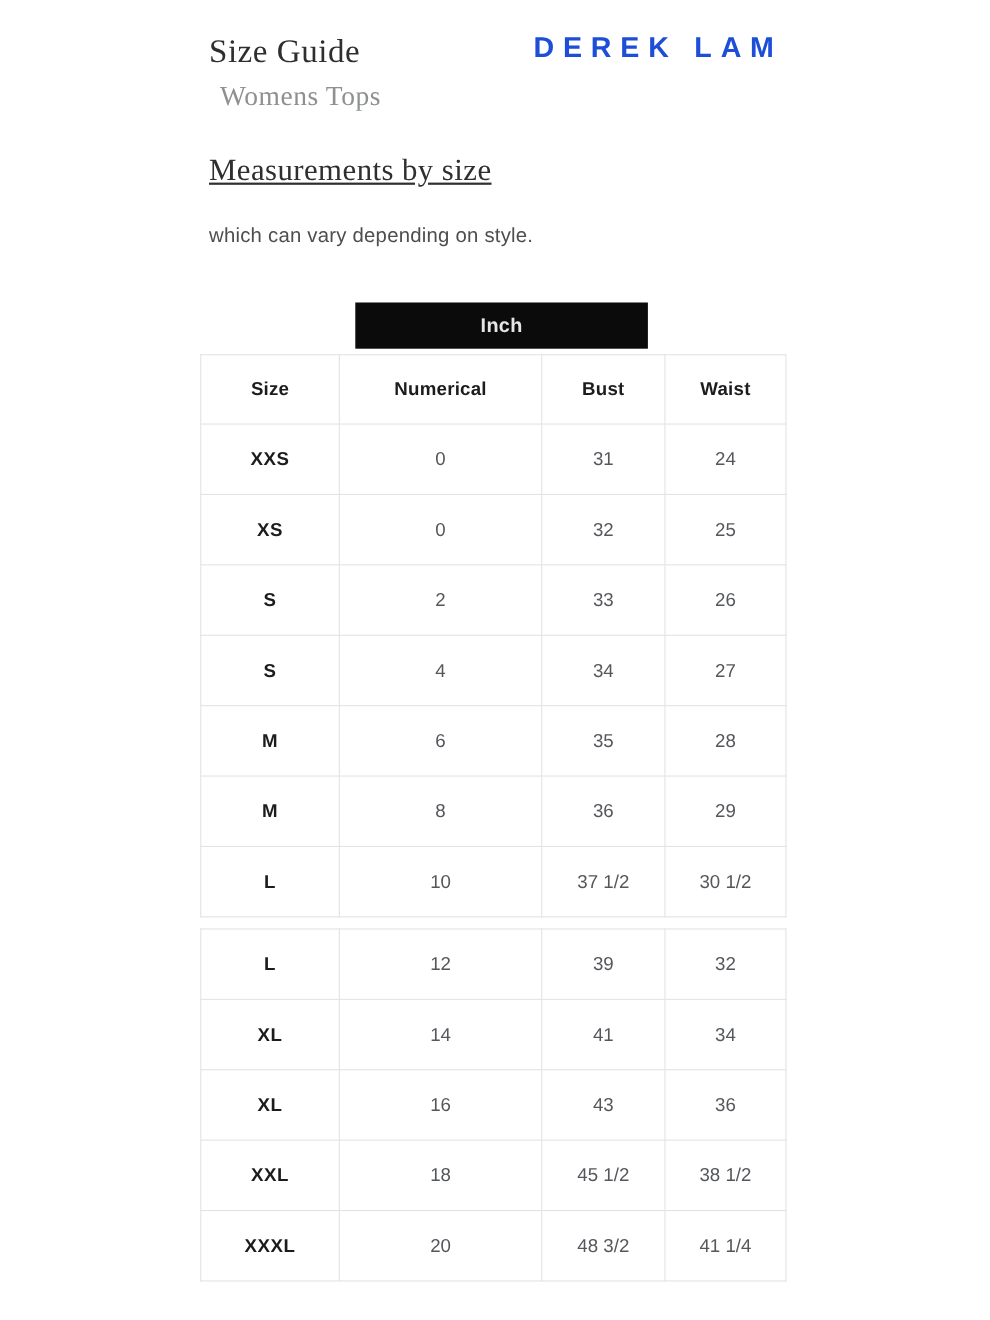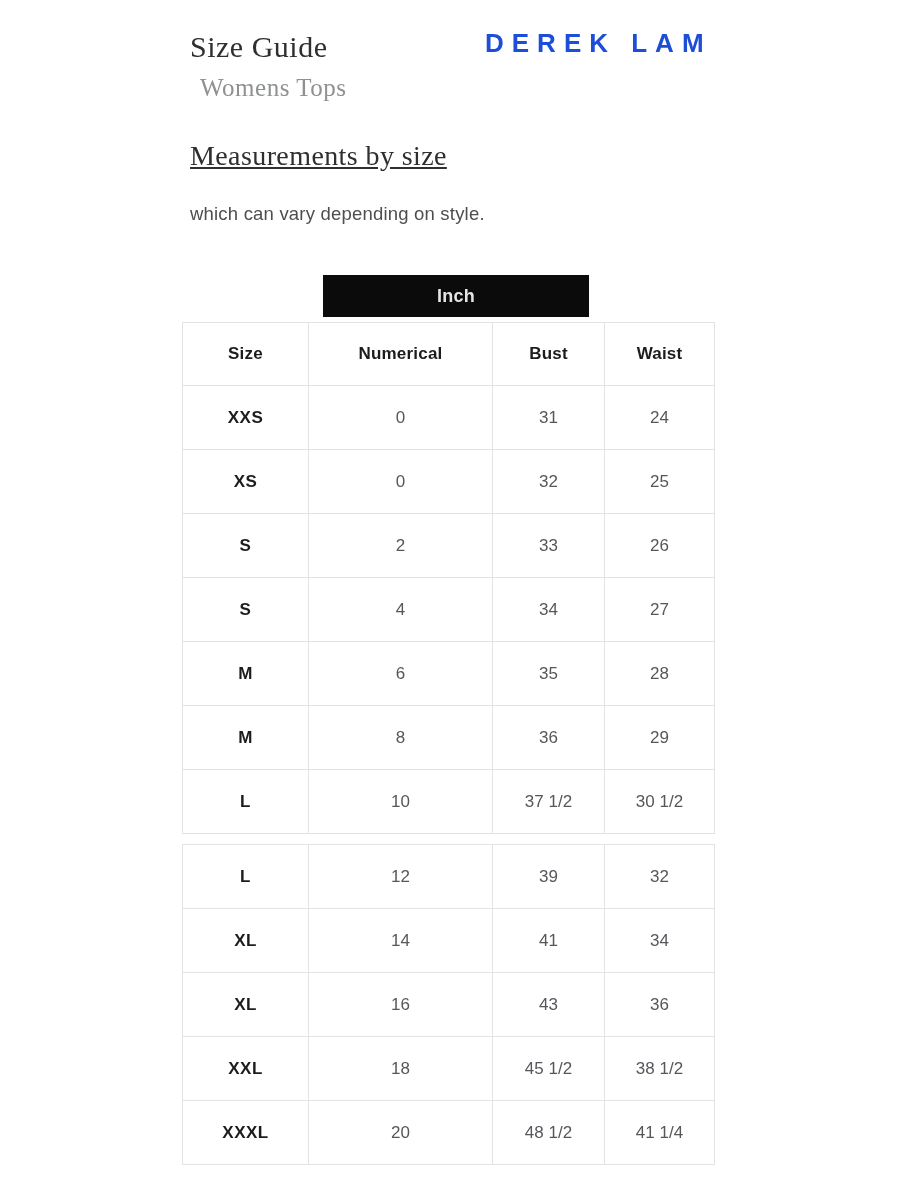--- a/index.html
+++ b/index.html
@@ -190,20 +190,20 @@
           </tr>
           <tr>
             <td class="cell-size">XXL</td>
             <td class="cell-value">18</td>
             <td class="cell-value">45 1/2</td>
             <td class="cell-value">38 1/2</td>
           </tr>
           <tr>
             <td class="cell-size">XXXL</td>
             <td class="cell-value">20</td>
-            <td class="cell-value">48 1/2</td>
+            <td class="cell-value">48 3/2</td>
             <td class="cell-value">41 1/4</td>
           </tr>
         </tbody>
     </table>
   </div>
 
 </div>
 
 </body></html>

